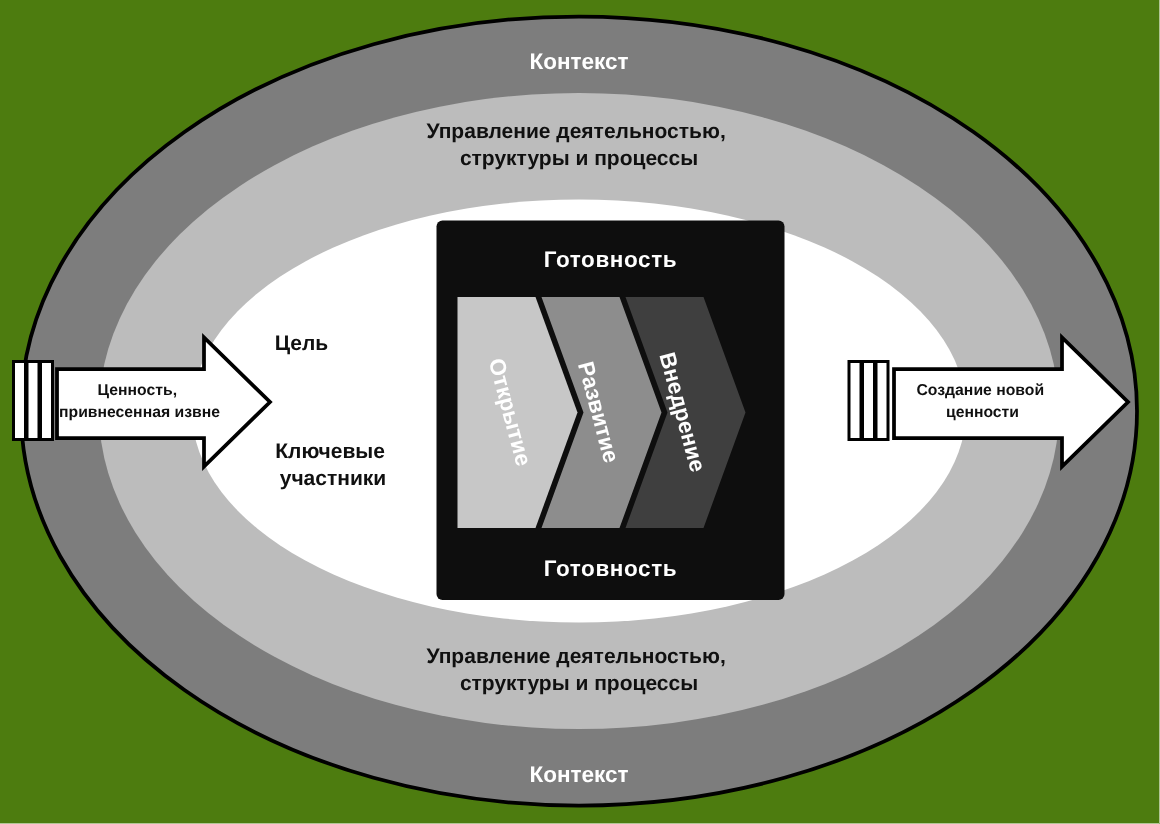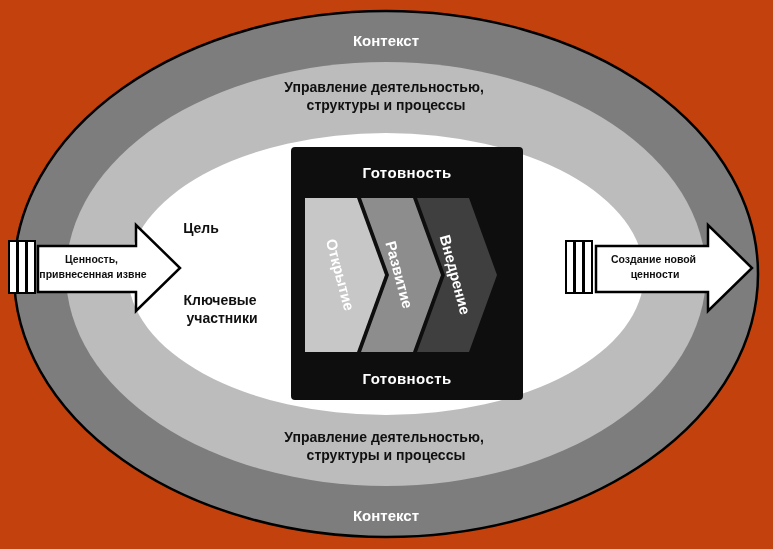--- a/index.html
+++ b/index.html
@@ -1,19 +1,19 @@
 <!DOCTYPE html>
 <html><head>
 <meta charset="utf-8">
 <style>
   html,body{margin:0;padding:0;background:#ffffff;}
   .canvas{
     position:relative;
     width:773px;height:549px;
-    background:#c2410c;
+    background:#4d7c0f;
     font-family:"Liberation Sans","DejaVu Sans",sans-serif;
     overflow:hidden;
   }
   svg{display:block;}
   text{
     font-family:"Liberation Sans","DejaVu Sans",sans-serif;
     font-weight:bold;
   }
   .ctx{font-size:15px;fill:#ffffff;}
   .mgmt{font-size:14px;fill:#101010;}

